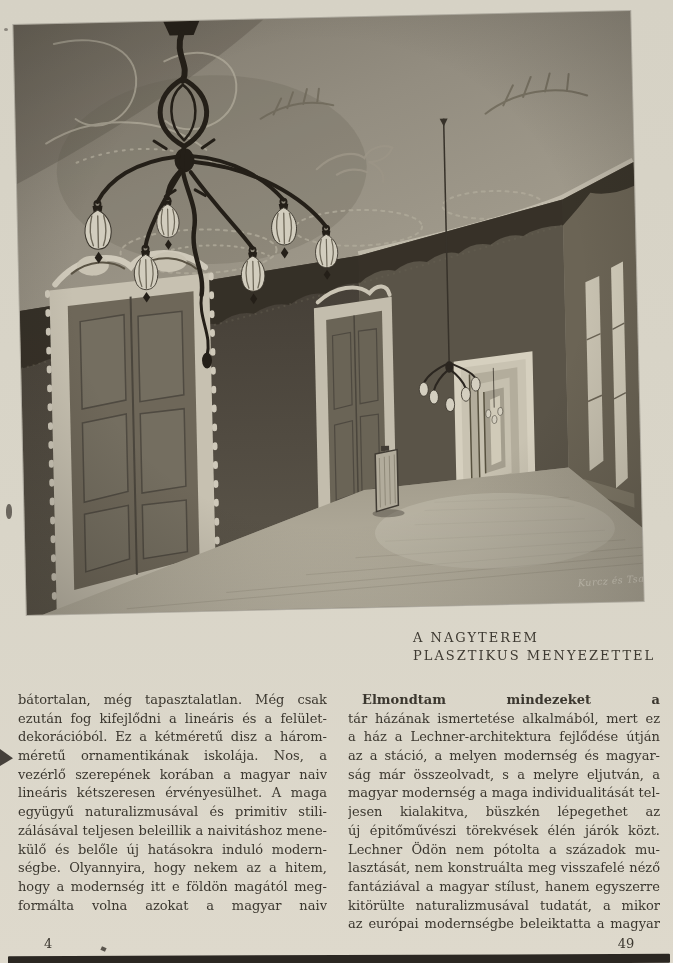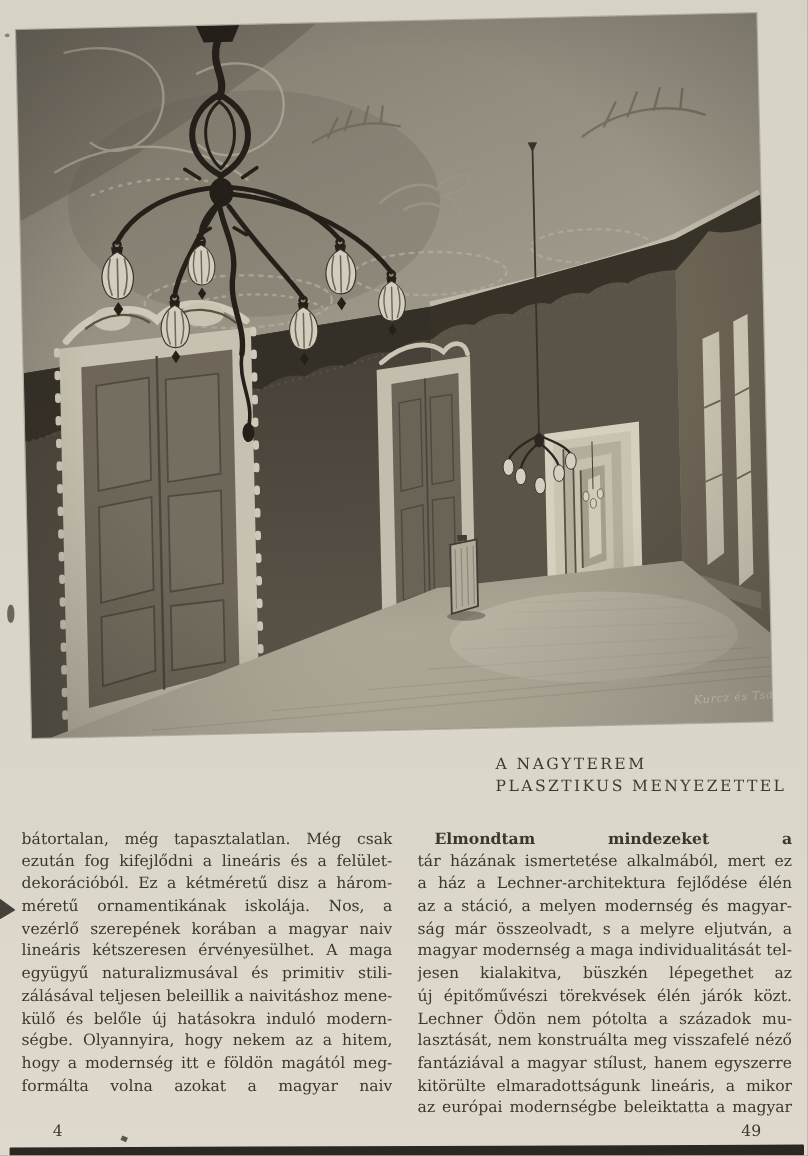--- a/index.html
+++ b/index.html
@@ -291,30 +291,30 @@
     <div class="line">zálásával teljesen beleillik a naivitáshoz mene-</div>
     <div class="line">külő és belőle új hatásokra induló modern-</div>
     <div class="line">ségbe. Olyannyira, hogy nekem az a hitem,</div>
     <div class="line">hogy a modernség itt e földön magától meg-</div>
     <div class="line">formálta volna azokat a magyar naiv elemeket,</div>
   </div>
 
   <div id="col-right" class="col">
     <div class="line indent">Elmondtam mindezeket a postatakarékpénz-</div>
     <div class="line">tár házának ismertetése alkalmából, mert ez</div>
-    <div class="line">a ház a Lechner-architektura fejlődése élén</div>
+    <div class="line">a ház a Lechner-architektura fejlődése útján</div>
     <div class="line">az a stáció, a melyen modernség és magyar-</div>
     <div class="line">ság már összeolvadt, s a melyre eljutván, a</div>
     <div class="line">magyar modernség a maga individualitását tel-</div>
     <div class="line">jesen kialakitva, büszkén lépegethet az európai</div>
     <div class="line">új épitőművészi törekvések élén járók közt.</div>
     <div class="line">Lechner Ödön nem pótolta a századok mu-</div>
     <div class="line">lasztását, nem konstruálta meg visszafelé néző</div>
     <div class="line">fantáziával a magyar stílust, hanem egyszerre</div>
-    <div class="line">kitörülte elmaradottságunk lineáris, a mikor</div>
+    <div class="line">kitörülte naturalizmusával tudatát, a mikor</div>
     <div class="line">az európai modernségbe beleiktatta a magyar</div>
   </div>
 
   <div id="pn-left" class="pagenum">4</div>
   <div id="pn-right" class="pagenum">49</div>
 
   <div id="scan-band"></div>
   <div id="scan-tick"></div>
   <div id="smudge-a" class="smudge"></div>
   <div id="smudge-b" class="smudge"></div>

